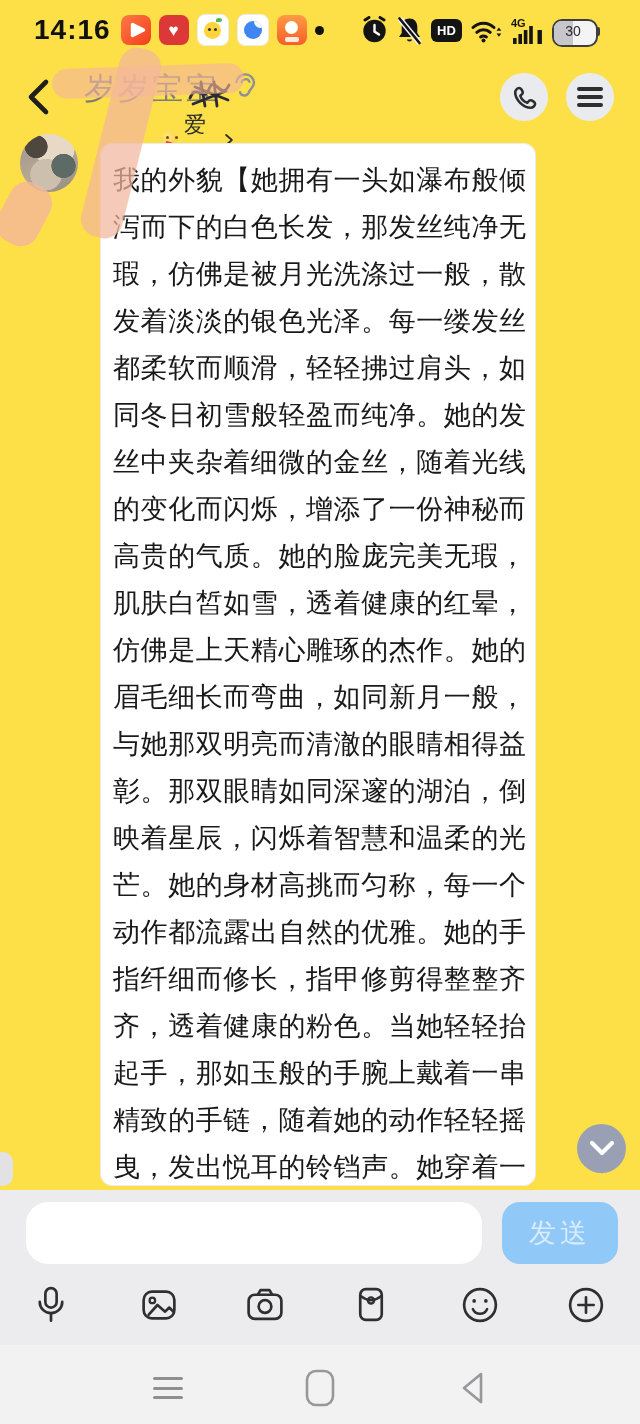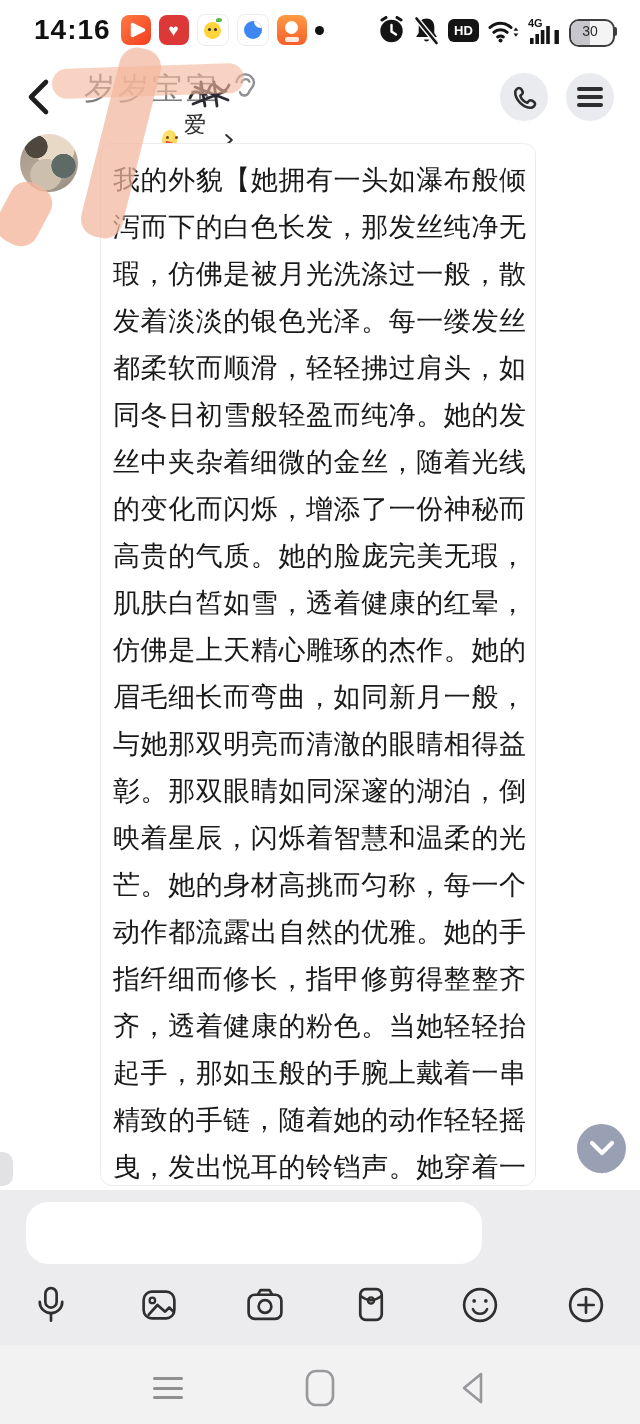--- a/index.html
+++ b/index.html
@@ -1,18 +1,18 @@
 <!DOCTYPE html>
 <html><head>
 <meta charset="utf-8">
 <style>
   html,body{margin:0;padding:0;background:#d8d8d8;}
   .screen{
     position:relative;width:640px;height:1424px;margin:0 auto;
-    background:#ffffff;overflow:hidden;
+    background:#fde047;overflow:hidden;
     font-family:"Liberation Sans","DejaVu Sans",sans-serif;
     color:#1a1a1a;
   }
   
   .statusbar{position:absolute;left:0;top:0;width:640px;height:60px;}
   .sb-left{position:absolute;left:34px;top:14px;display:flex;align-items:center;gap:10px;}
   .sb-time{font-size:28px;font-weight:600;letter-spacing:1px;color:#111;}
   .sb-apps{display:flex;align-items:center;gap:8px;}
   .appicon{width:30px;height:30px;border-radius:8px;position:relative;display:flex;align-items:center;justify-content:center;overflow:hidden;}
   .app-play{background:linear-gradient(135deg,#ff7a45,#f33d1d);}
@@ -21,21 +21,21 @@
   .app-bee .blob{width:17px;height:17px;border-radius:50%;background:#ffd43a;position:relative;}
   .app-bee .blob:before{content:'';position:absolute;left:4px;top:6px;width:3px;height:3px;border-radius:50%;background:#333;box-shadow:6px 0 0 #333;}
   .app-bee .leaf{position:absolute;top:3px;right:6px;width:6px;height:4px;border-radius:50% 50% 50% 0;background:#57b84b;}
   .app-blue{background:#ffffff;border:1px solid #ececec;}
   .app-blue .cres{width:18px;height:18px;border-radius:50%;background:#3f86f2;position:relative;overflow:hidden;}
   .app-blue .cres:before{content:'';position:absolute;right:-5px;top:-6px;width:13px;height:13px;border-radius:50%;background:#fff;}
   .app-orange{background:linear-gradient(180deg,#ff9a44,#f55f28);}
   .app-orange .face{width:13px;height:13px;border-radius:50%;background:#fff;margin-top:-6px;}
   .app-orange .tag{position:absolute;bottom:3px;left:50%;transform:translateX(-50%);width:14px;height:5px;border-radius:2px;background:rgba(255,255,255,.85);}
   .sb-dot{width:9px;height:9px;border-radius:50%;background:#111;}
-  .sb-right{position:absolute;right:23px;top:16px;display:flex;align-items:center;gap:8px;}
+  .sb-right{position:absolute;right:40px;top:16px;display:flex;align-items:center;gap:8px;}
   .hd-badge{background:#141414;color:#fff;border-radius:6px;width:31px;height:23px;display:flex;align-items:center;justify-content:center;font-size:13px;font-weight:700;}
   .battery{position:relative;width:48px;height:26px;}
   .battery .body{position:absolute;left:0;top:1px;width:42px;height:24px;border:2px solid #3e3e3e;border-radius:10px;background:#f4f4f5;overflow:hidden;}
   .battery .fill{position:absolute;left:0;top:0;height:100%;width:45%;background:#c7c7cb;}
   .battery .num{position:absolute;left:0;top:1px;width:42px;height:24px;display:flex;align-items:center;justify-content:center;font-size:14px;color:#2b2b2b;}
   .battery .cap{position:absolute;right:0;top:9px;width:4px;height:9px;border-radius:2px;background:#3e3e3e;}
   
   .header{position:absolute;left:0;top:62px;width:640px;height:76px;}
   .back-btn{position:absolute;left:20px;top:12px;width:36px;height:46px;display:flex;align-items:center;justify-content:center;}
   .title-wrap{position:absolute;left:84px;top:6px;}
@@ -219,20 +219,21 @@
   <div class="scroll-btn">
     <svg width="30" height="22" viewBox="0 0 30 22">
         <path d="M5 5l10 10L25 5" fill="none" stroke="#fff" stroke-width="4.2" stroke-linecap="round" stroke-linejoin="round"></path>
       </svg>
   </div>
 
   <div class="composer"></div>
   <div class="navband"></div>
 
   <input class="msg-input" value="" placeholder="" style="">
+  <button class="send-btn">发送</button>
 
   <div class="toolbar">
     <div class="tool" style="left:30px">
       <svg width="42" height="42" viewBox="0 0 41 41">
           <rect x="15" y="4" width="11" height="19" rx="5.5" fill="none" stroke="#2f2f2f" stroke-width="2.6"></rect>
           <path d="M9.5 17.5a11 11 0 0 0 22 0" fill="none" stroke="#2f2f2f" stroke-width="2.6" stroke-linecap="round"></path>
           <path d="M20.5 28.8v7" stroke="#2f2f2f" stroke-width="2.6" stroke-linecap="round"></path>
         </svg>
     </div>
     <div class="tool" style="left:138px">

